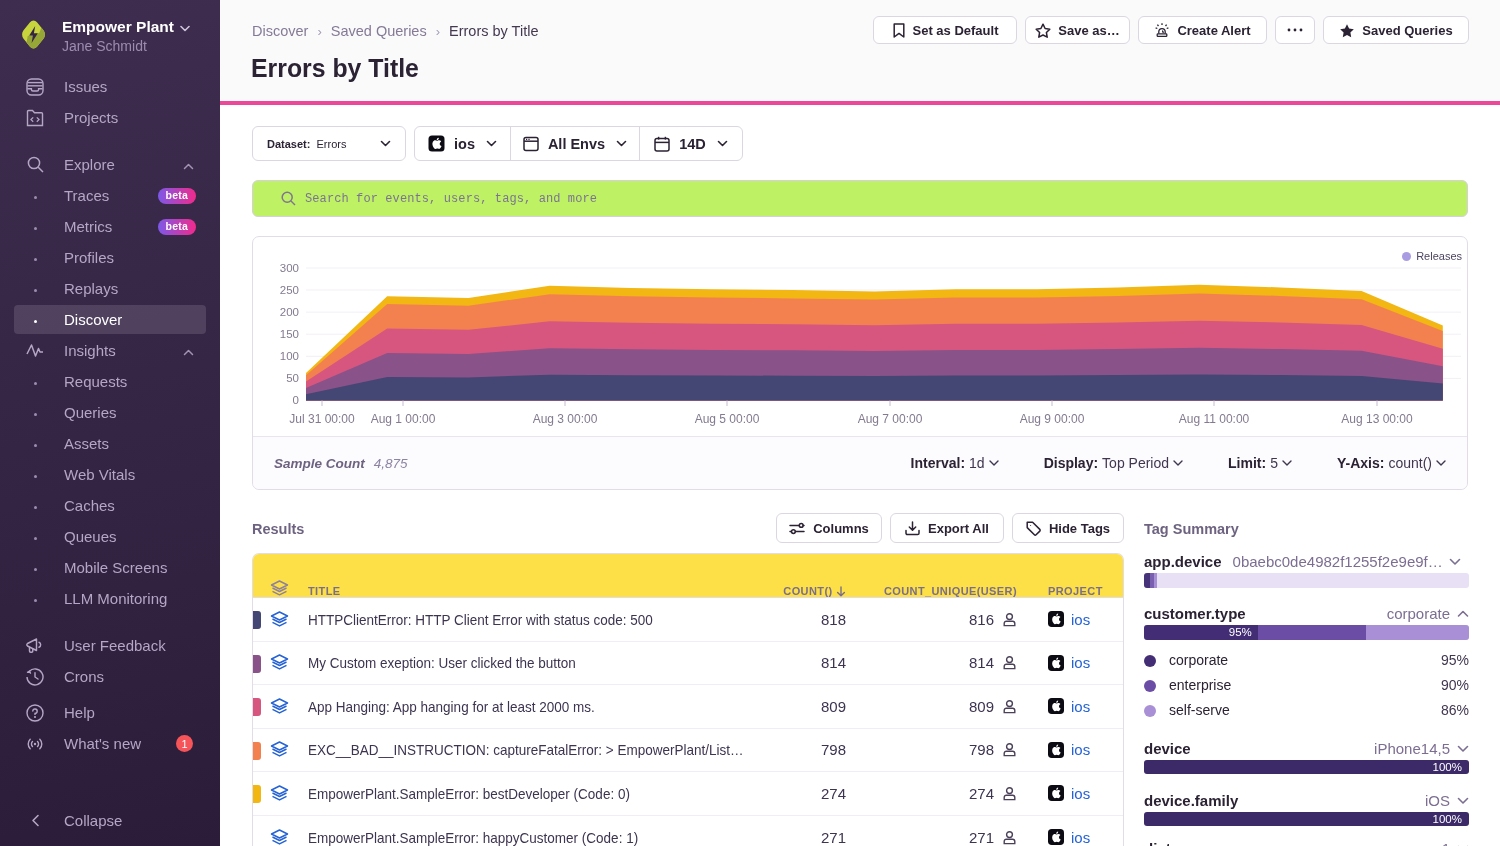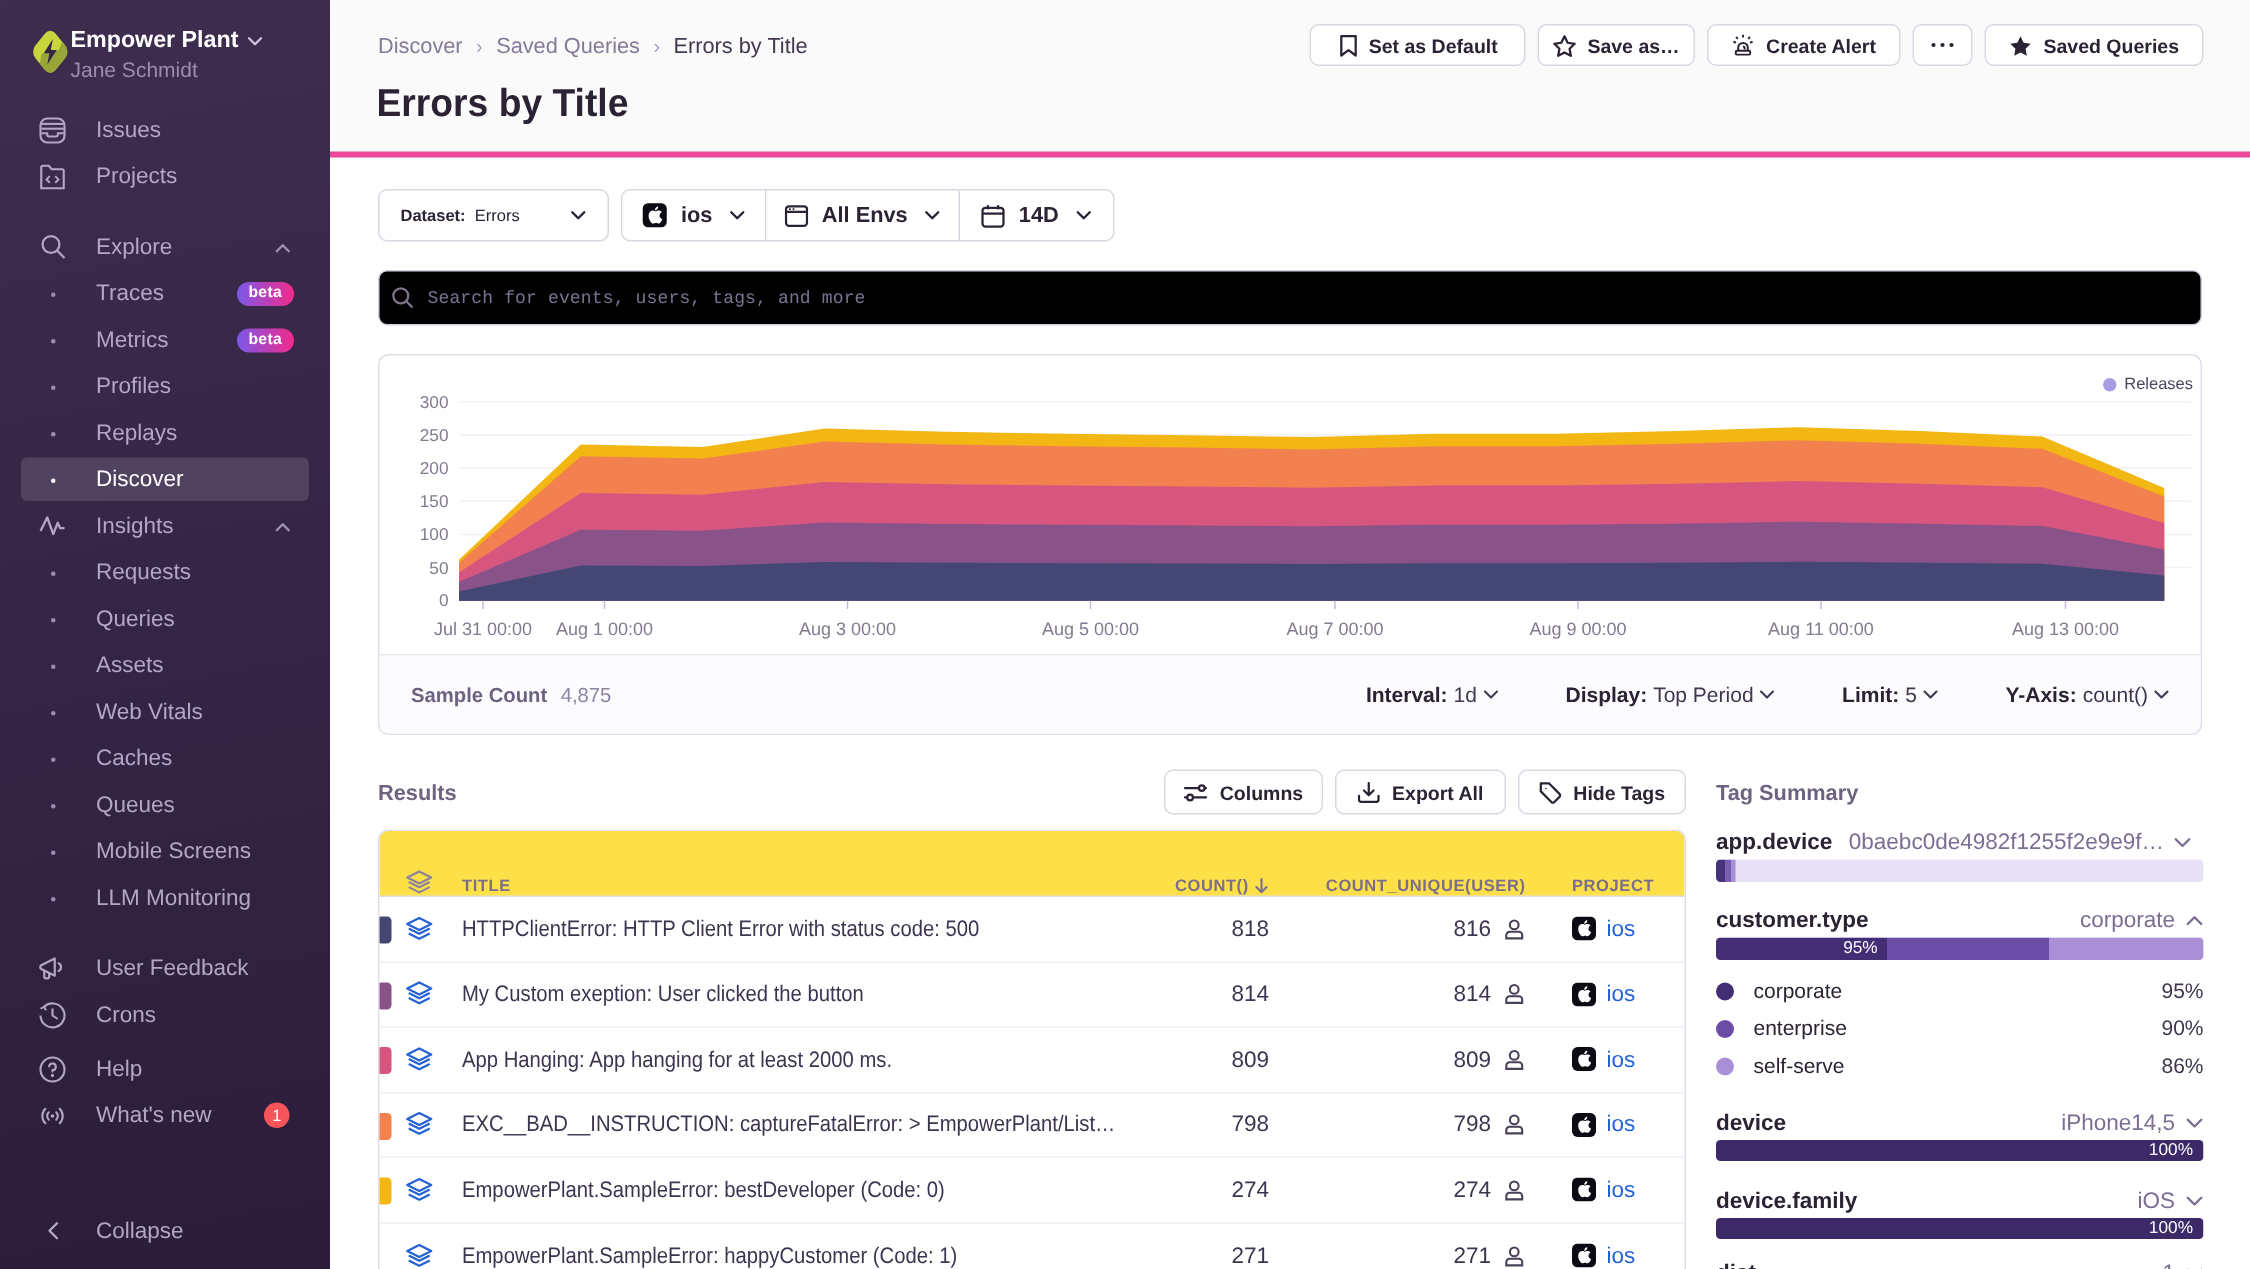--- a/index.html
+++ b/index.html
@@ -2,21 +2,21 @@
 <html><head>
 <meta charset="utf-8">
 <style>
 * { margin:0; padding:0; box-sizing:border-box; }
 html,body { width:1500px; height:846px; overflow:hidden; font-family:"Liberation Sans",sans-serif; background:#fff; }
 body { position:relative; }
 
 .sidebar { position:absolute; left:0; top:0; width:220px; height:846px;
   background:linear-gradient(170deg,#3e2d4e 0%,#362646 45%,#2b1d39 100%); color:#b5a6c6; }
 .sb-logo { display:flex; align-items:flex-start; padding:18px 14px 0 20px; }
-.sb-logo-txt { }
+.sb-logo-txt { margin-left:15px; }
 .sb-org { color:#fff; font-size:15.5px; font-weight:bold; line-height:18px; white-space:nowrap; }
 .sb-user { color:#9d8cb0; font-size:14px; line-height:17px; margin-top:2px; }
 .sb-menu { margin-top:16px; }
 .sb-item { position:relative; display:flex; align-items:center; height:31px; padding-left:26px; font-size:15px; color:#b5a6c6; }
 .sb-item .ic { width:18px; height:18px; margin-right:20px; flex:none; display:flex; align-items:center; justify-content:center; }
 .sb-item.sub { padding-left:0; }
 .sb-item.sub .dot { width:64px; flex:none; text-align:center; }
 .sb-item.sub .dot::before { content:""; display:inline-block; width:3px; height:3px; border-radius:50%; background:#9d8cb0; vertical-align:middle; position:relative; left:3px; }
 .sb-sel { position:absolute; left:14px; right:14px; top:1px; bottom:1px; background:rgba(255,255,255,0.13); border-radius:4px; }
 .sb-item.active { color:#fff; }
@@ -233,27 +233,27 @@
     </div>
 <style>
 .filters { position:absolute; left:32px; top:126px; display:flex; gap:8px; }
 .fbtn,.fgroup { height:35px; border:1px solid #dcd6e2; border-radius:6px; background:#fff; }
 .fbtn { display:flex; align-items:center; justify-content:space-between; padding:0 14px; font-size:11px; color:#2b2233; }
 .fbtn b,.fseg b { font-weight:bold; }
 .fgroup { display:flex; align-items:stretch; }
 .fseg { display:flex; align-items:center; justify-content:center; gap:9px; font-size:14.5px; color:#2b2233; border-left:1px solid #dcd6e2; }
 .fseg:first-child { border-left:none; }
 .chev { margin-left:2px; }
-.search { position:absolute; left:32px; top:180px; width:1216px; height:37px; border:1px solid #d6cfe0; border-radius:6px; background:#000000; display:flex; align-items:center; padding:0 8px; gap:9px; }
+.search { position:absolute; left:32px; top:180px; width:1216px; height:37px; border:1px solid #d6cfe0; border-radius:6px; background:#bef264; display:flex; align-items:center; padding:0 28px; gap:9px; }
 .search span { font-family:"Liberation Mono",monospace; font-size:12px; color:#7c7393; letter-spacing:.1px; }
 .panel { position:absolute; left:32px; top:236px; width:1216px; height:254px; border:1px solid #e2dce8; border-radius:7px; background:#fff; }
 .legend { position:absolute; right:5px; top:13px; font-size:11px; color:#4d4461; display:flex; align-items:center; gap:5px; }
 .legend i { width:9px; height:9px; border-radius:50%; background:#aa9ce3; }
 .pfoot { position:absolute; left:0; right:0; bottom:0; height:53px; border-top:1px solid #e9e4ee; background:#fcfbfd; border-radius:0 0 7px 7px; display:flex; align-items:center; padding:0 21px; font-size:13.5px; }
-.pfoot .sc { color:#6d6380; font-weight:bold; }
+.pfoot .sc { color:#6d6380; font-weight:bold;font-style:italic; }
 .pfoot .scv { color:#8d83a3; margin-left:9px; font-weight:normal; }
 .pfoot .ctrls { margin-left:auto; display:flex; gap:45px; font-size:14px;text-align:center; }
 .pfoot .ctrl { color:#2b2233; display:flex; align-items:center; gap:4px; }
 .pfoot .ctrl b { font-weight:bold; }
 .pfoot .ctrl span { color:#40364f; }
 .results-row { position:absolute; left:32px; top:513px; width:1216px; }
 .rlabel { position:absolute; left:0; top:8px; font-size:14.5px; font-weight:bold; color:#6d6380; }
 .rbtns { position:absolute; right:344px; top:0; display:flex; gap:8px; }
 .rbtn { display:inline-flex; align-items:center; justify-content:center; gap:8px; height:30px; background:#fff; border:1px solid #dcd6e2; border-radius:6px; font-size:13px; font-weight:bold; color:#2b2233; }
 .tbl { position:absolute; left:32px; top:553px; width:872px; height:293px; border:1px solid #e2dce8; border-radius:7px 7px 0 0; border-bottom:none; background:#fff; overflow:hidden; }

